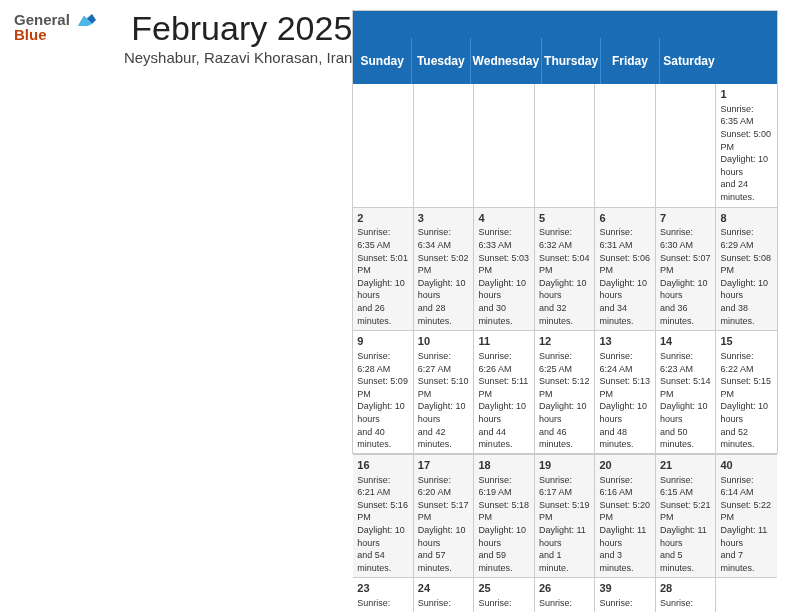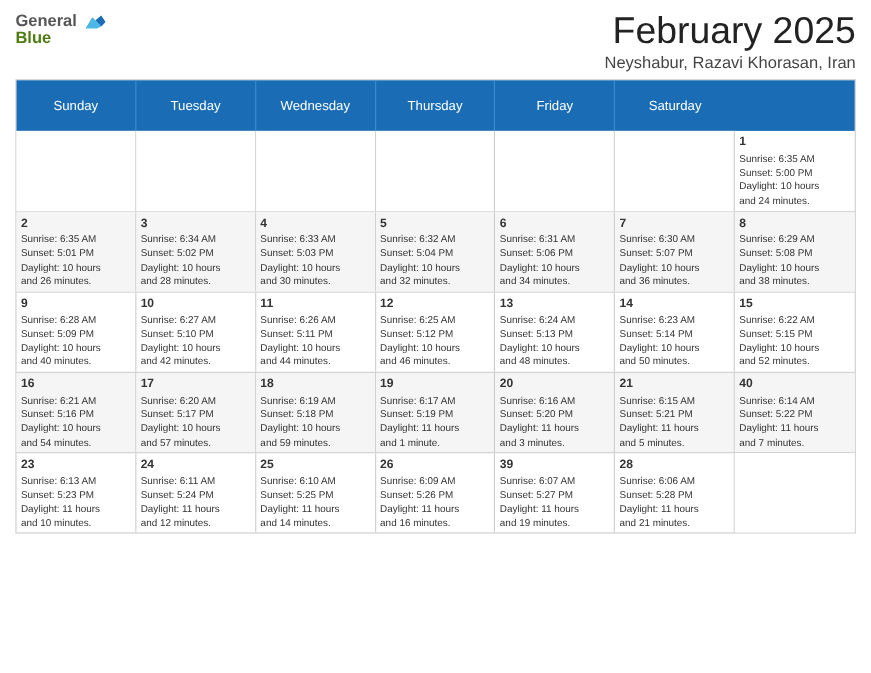--- a/index.html
+++ b/index.html
@@ -8,21 +8,21 @@
       background: #fff;
       width: 792px;
       height: 612px;
       overflow: hidden;
     }
     .page {
       width: 792px;
       height: 464px;
       background: #fff;
       display: flex;
-      flex-direction: column;
+      flex-direction: row;
       padding: 10px 14px 10px 14px;
     }
     .header {
       display: flex;
       justify-content: space-between;
       align-items: flex-start;
       margin-bottom: 6px;
     }
     .logo {
       display: flex;
@@ -31,21 +31,21 @@
     }
     .logo-text {
       font-size: 18px;
       font-weight: bold;
       color: #333;
       display: flex;
       align-items: center;
       gap: 2px;
     }
     .logo-general { color: #555; font-size: 15px; font-weight: bold; }
-    .logo-blue { color: #4d7c0f; font-size: 15px; font-weight: bold; }
+    .logo-blue { color: #c2410c; font-size: 15px; font-weight: bold; }
     .logo-icon {
       width: 22px;
       height: 18px;
       display: inline-block;
       margin-left: 2px;
     }
     .title-area {
       text-align: right;
       margin-left: 28px;
     }
@@ -67,24 +67,25 @@
       border: 1px solid #ccc;
     }
     .cal-header {
       display: grid;
       grid-template-columns: repeat(7, 1fr);
       background: #1a6db5;
     }
     .cal-header-cell {
       color: #fff;
       font-size: 12px;
-      font-weight: normal;
+      font-weight: bold;
       text-align: center;
       padding: 16px 2px;
       border-right: 1px solid #3a8dd5;
+      margin-top: 27px;
     }
     .cal-header-cell:last-child { border-right: none; }
     .cal-body {
       flex: 1;
       display: flex;
       flex-direction: column;
     }
     .cal-week {
       display: grid;
       grid-template-columns: repeat(7, 1fr);

